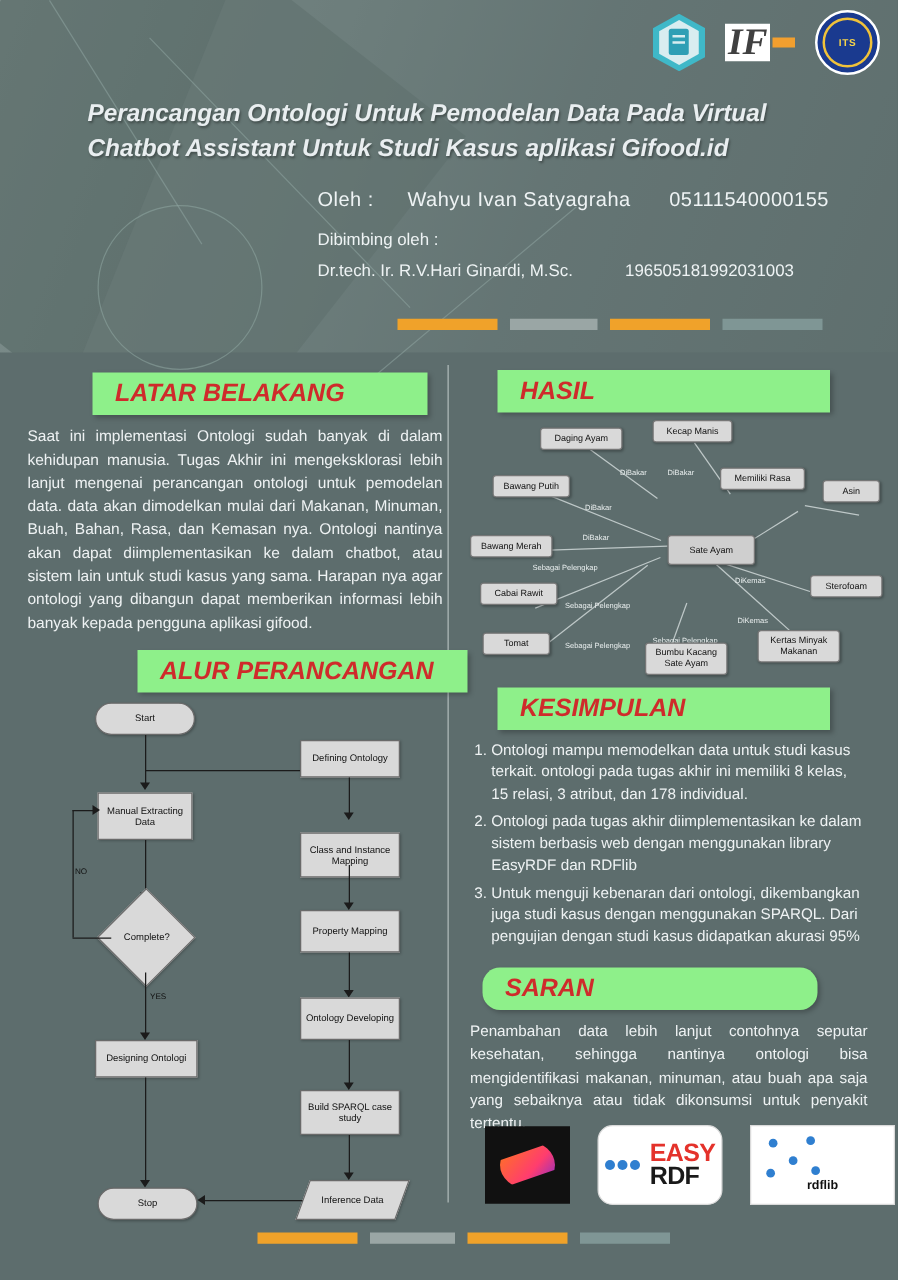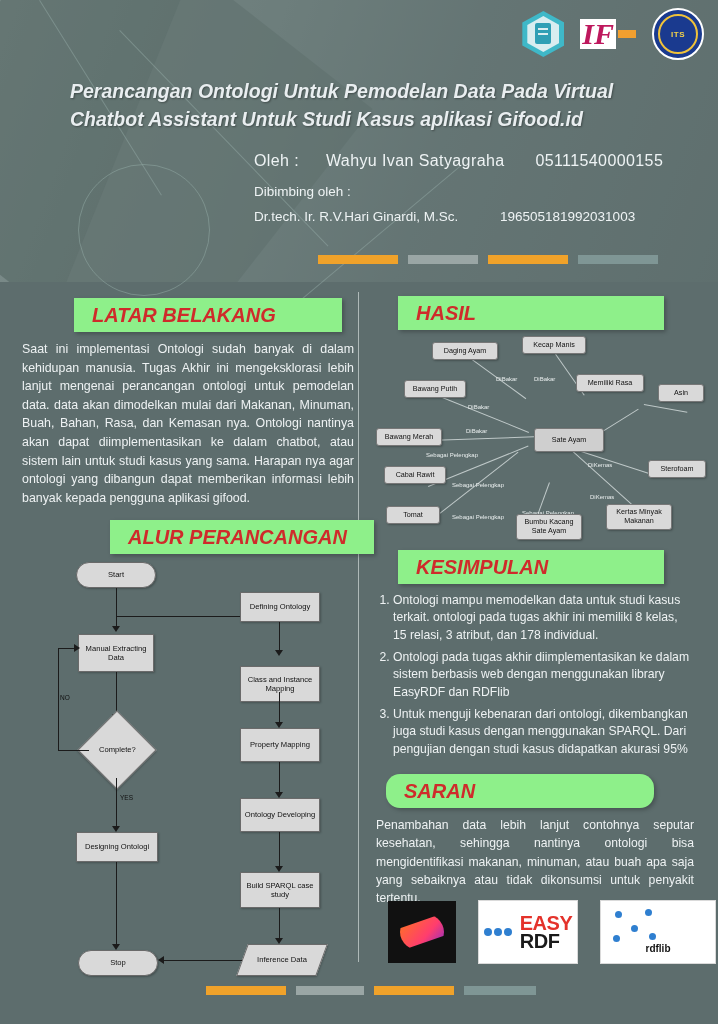--- a/index.html
+++ b/index.html
@@ -58,21 +58,21 @@
   }
   .hex-icon .doc:before,.hex-icon .doc:after{
     content:"";position:absolute;left:3px;width:10px;height:2px;background:#d9edf0;
   }
   .hex-icon .doc:before{top:5px;}
   .hex-icon .doc:after{top:10px;}
   .if-logo{
     display:flex;align-items:center;gap:2px;
   }
   .if-logo .if-txt{
-    color:#be185d;font-weight:bold;font-style:italic;font-size:30px;line-height:1;
+    color:#404040;font-weight:bold;font-style:italic;font-size:30px;line-height:1;
     font-family:"Liberation Serif", serif;
     background:#ffffff;padding:0 2px;
   }
   .if-logo .if-bar{width:18px;height:8px;background:#f29f2f;}
   .its-logo{
     width:48px;height:48px;border-radius:50%;
     background:#1a3a8f;border:2px solid #ffffff;
     position:relative;display:flex;align-items:center;justify-content:center;
   }
   .its-logo .ring{
@@ -188,21 +188,21 @@
 
   
   .blogos{position:absolute;left:388px;top:900px;display:flex;gap:22px;align-items:center;}
   .blogo{background:#ffffff;border:1px solid #dadada;display:flex;align-items:center;justify-content:center;}
   .lg1{width:68px;height:62px;background:#111;position:relative;}
   .lg1 .swoosh{
     position:absolute;left:12px;top:12px;width:44px;height:38px;border-radius:50%;
     background:linear-gradient(130deg,#ff7a18,#ff3d6e 60%,#7a2bd6);
     clip-path:polygon(0 40%,100% 0,100% 60%,0 100%);
   }
-  .lg2{width:98px;height:62px;flex-direction:column;}
+  .lg2{width:98px;height:62px;flex-direction:column;border-radius:12px;}
   .lg2 .easy{color:#e4322b;font-weight:bold;font-size:20px;line-height:.9;letter-spacing:-.5px;}
   .lg2 .rdf{color:#1a1a1a;font-weight:bold;font-size:20px;line-height:.95;letter-spacing:-.5px;}
   .lg2 .dots{display:flex;gap:2px;margin-right:4px;}
   .lg2 .inner{display:flex;align-items:center;gap:4px;}
   .dotn{width:8px;height:8px;border-radius:50%;background:#2f7fd0;}
   .lg3{width:66px;height:62px;position:relative;padding-left:48px;}
   .lg3 .rt{color:#111;font-size:10px;font-weight:bold;position:absolute;bottom:9px;left:0;right:0;text-align:center;}
   .lg3 .nd{position:absolute;width:7px;height:7px;border-radius:50%;background:#2f7fd0;}
 </style>
 </head>
@@ -354,21 +354,21 @@
     <div class="oelab" style="left:90px;top:96px;">DiBakar</div>
     <div class="oelab" style="left:50px;top:120px;">Sebagai Pelengkap</div>
     <div class="oelab" style="left:76px;top:150px;">Sebagai Pelengkap</div>
     <div class="oelab" style="left:76px;top:182px;">Sebagai Pelengkap</div>
     <div class="oelab" style="left:146px;top:178px;">Sebagai Pelengkap</div>
     <div class="oelab" style="left:212px;top:130px;">DiKemas</div>
     <div class="oelab" style="left:214px;top:162px;">DiKemas</div>
 
     <div class="onode" style="left:56px;top:10px;width:66px;height:18px;">Daging Ayam</div>
     <div class="onode" style="left:146px;top:4px;width:64px;height:18px;">Kecap Manis</div>
-    <div class="onode" style="left:18px;top:48px;width:62px;height:18px;margin-left:10px;">Bawang Putih</div>
+    <div class="onode" style="left:18px;top:48px;width:62px;height:18px;">Bawang Putih</div>
     <div class="onode" style="left:0px;top:96px;width:66px;height:18px;">Bawang Merah</div>
     <div class="onode" style="left:8px;top:134px;width:62px;height:18px;">Cabai Rawit</div>
     <div class="onode" style="left:10px;top:174px;width:54px;height:18px;">Tomat</div>
     <div class="onode" style="left:158px;top:96px;width:70px;height:24px;background:#cfcfcf;">Sate Ayam</div>
     <div class="onode" style="left:200px;top:42px;width:68px;height:18px;">Memiliki Rasa</div>
     <div class="onode" style="left:282px;top:52px;width:46px;height:18px;">Asin</div>
     <div class="onode" style="left:272px;top:128px;width:58px;height:18px;">Sterofoam</div>
     <div class="onode" style="left:230px;top:172px;width:66px;height:26px;">Kertas Minyak Makanan</div>
     <div class="onode" style="left:140px;top:182px;width:66px;height:26px;">Bumbu Kacang Sate Ayam</div>
   </div>

